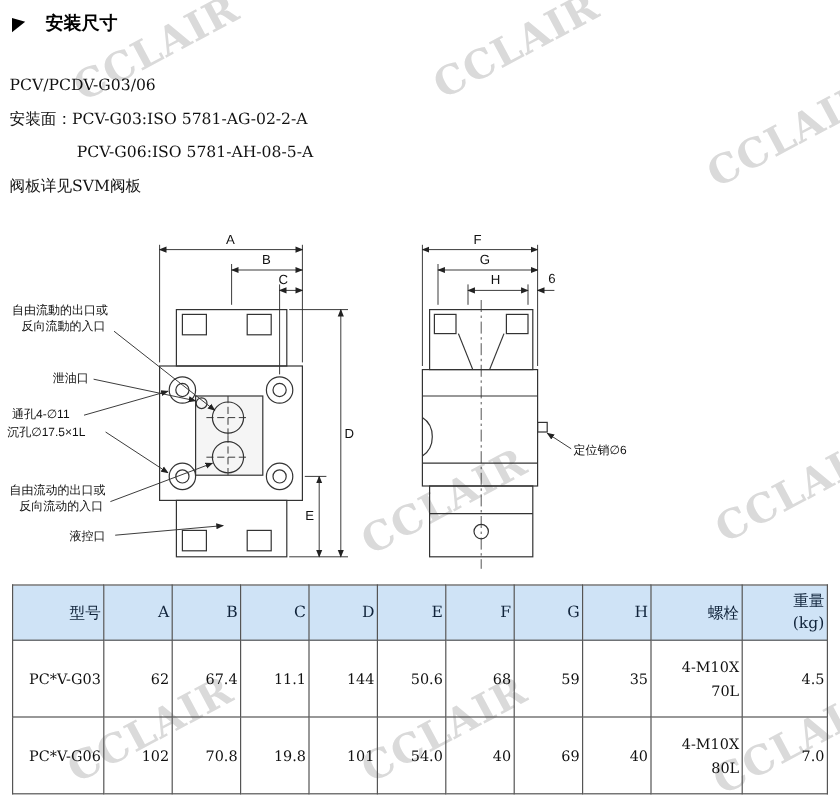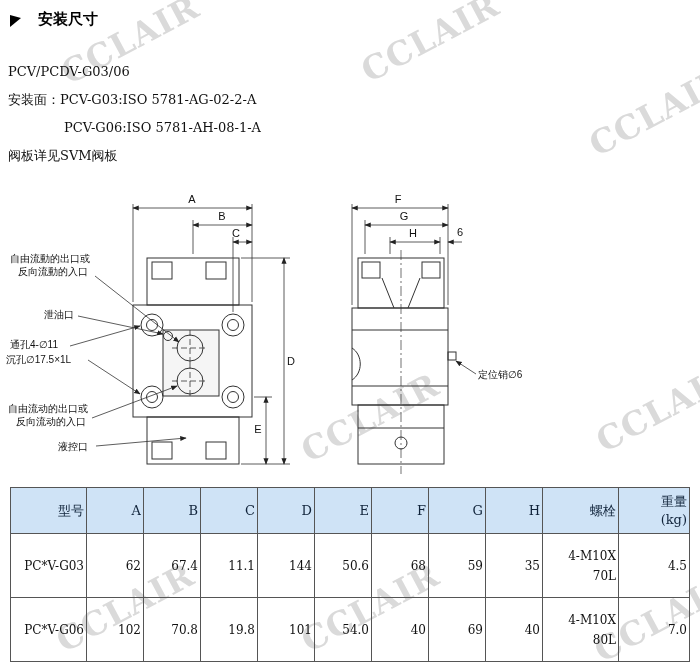--- a/index.html
+++ b/index.html
@@ -50,21 +50,21 @@
 <div class="content">
 
   <div class="doc-header">
     <span class="flag-icon"></span>
     <span class="doc-title">安装尺寸</span>
   </div>
 
   <div class="intro">
     <div>PCV/PCDV-G03/06</div>
     <div>安装面：PCV-G03:ISO 5781-AG-02-2-A</div>
-    <div class="indent">PCV-G06:ISO 5781-AH-08-1-A</div>
+    <div class="indent">PCV-G06:ISO 5781-AH-08-5-A</div>
     <div>阀板详见SVM阀板</div>
   </div>
 
   <svg class="drawing" width="700" height="298" viewBox="0 0 700 298">
     <defs>
       <marker id="arr" viewBox="0 0 10 10" refX="9" refY="5" markerWidth="8" markerHeight="8" orient="auto-start-reverse">
         <path d="M0,1 L10,5 L0,9 z" fill="#222"></path>
       </marker>
     </defs>
 

